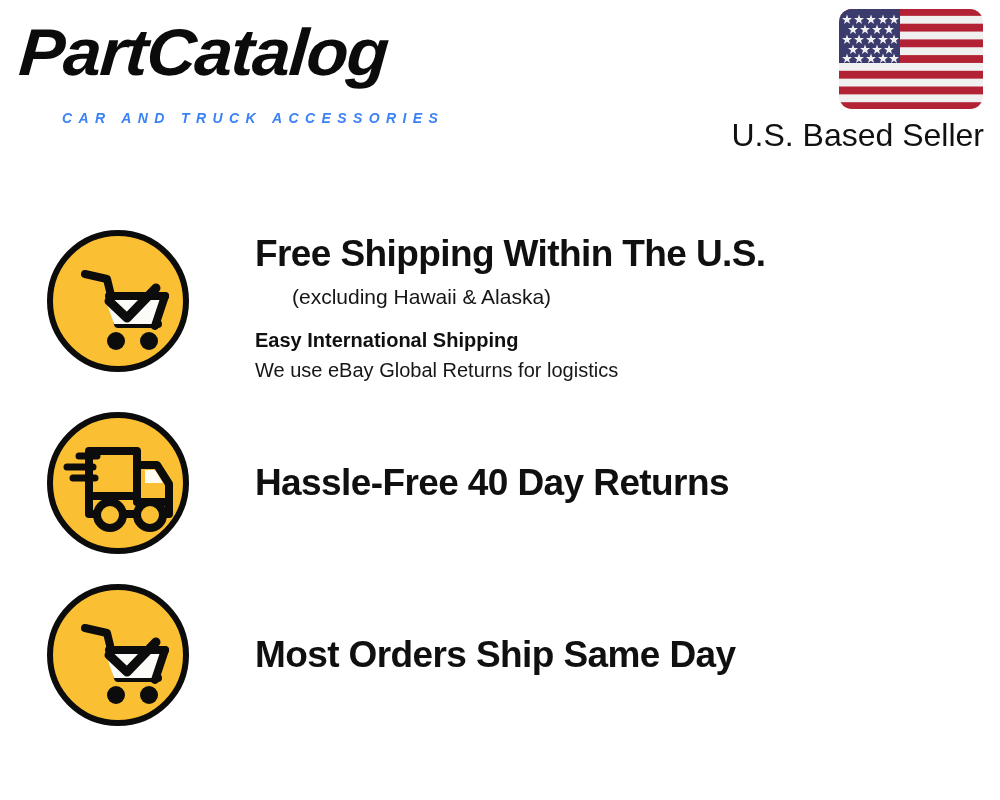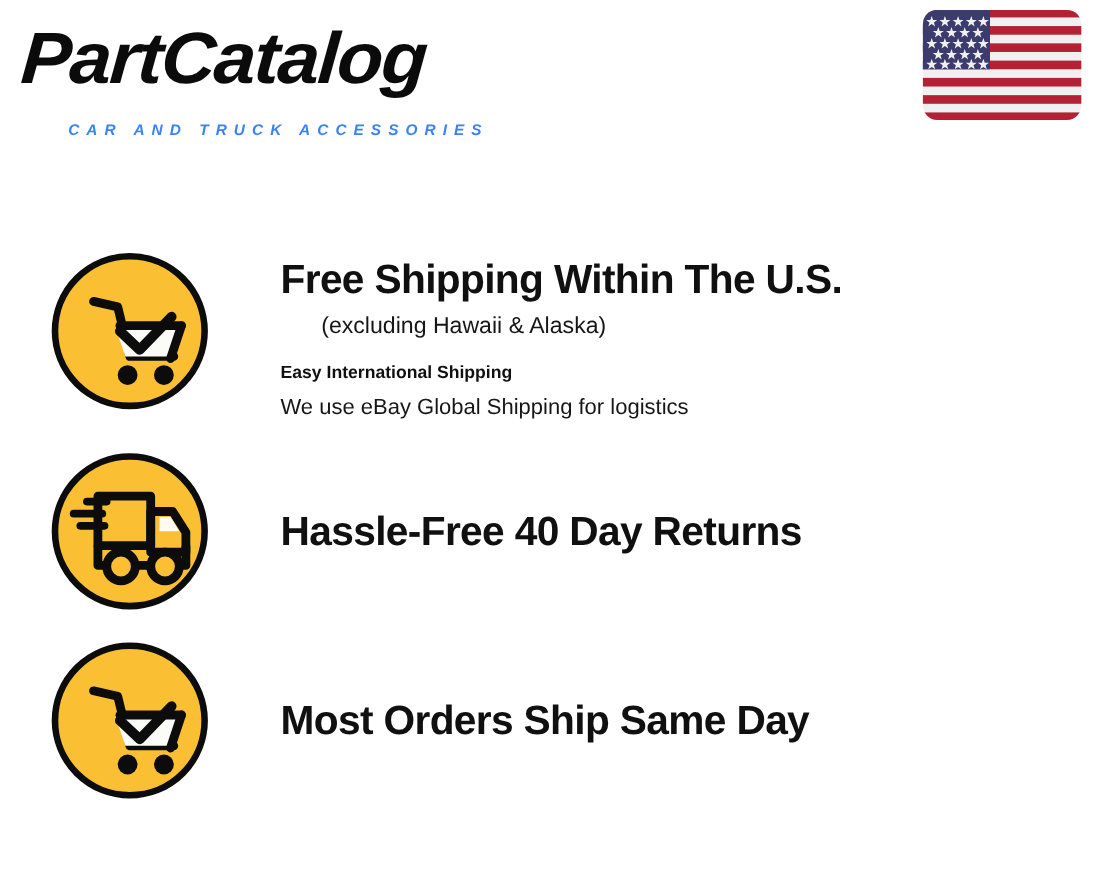--- a/index.html
+++ b/index.html
@@ -135,21 +135,21 @@
     line-height: 30px;
     color: #161616;
     margin-top: 6px;
     white-space: nowrap;
     margin-left: 37px;
   }
   .feature-subhead {
     display: block;
     font-family: "Liberation Sans", sans-serif;
     font-weight: 700;
-    font-size: 16px;
+    font-size: 20px;
     line-height: 28px;
     color: #101010;
     margin-top: 14px;
     white-space: nowrap;
   }
   .feature-note {
     display: block;
     font-family: "Liberation Sans", sans-serif;
     font-weight: 400;
     font-size: 20px;
@@ -219,20 +219,21 @@
 
             <polygon points="9,45.5 10.25,49.1 14,49.1 11,51.4 12.1,55 9,52.8 5.9,55 7,51.4 4,49.1 7.75,49.1"></polygon>
             <polygon points="21,45.5 22.25,49.1 26,49.1 23,51.4 24.1,55 21,52.8 17.9,55 19,51.4 16,49.1 19.75,49.1"></polygon>
             <polygon points="33,45.5 34.25,49.1 38,49.1 35,51.4 36.1,55 33,52.8 29.9,55 31,51.4 28,49.1 31.75,49.1"></polygon>
             <polygon points="45,45.5 46.25,49.1 50,49.1 47,51.4 48.1,55 45,52.8 41.9,55 43,51.4 40,49.1 43.75,49.1"></polygon>
             <polygon points="56,45.5 57.25,49.1 61,49.1 58,51.4 59.1,55 56,52.8 52.9,55 54,51.4 51,49.1 54.75,49.1"></polygon>
           </g>
         </g>
       </svg>
     </span>
+    <span class="seller-label">U.S. Based Seller</span>
   </div>
 
 </div>
 
 <div class="features">
 
   <div class="feature-row">
     <div class="feature-icon">
       <svg viewBox="0 0 146 146" xmlns="http://www.w3.org/2000/svg" aria-hidden="true">
         <circle cx="73" cy="73" r="68" fill="#FABF32" stroke="#0c0c0c" stroke-width="6"></circle>
@@ -242,21 +243,21 @@
         <path d="M120 68 L110 98" fill="none" stroke="#0c0c0c" stroke-width="8" stroke-linecap="round" stroke-linejoin="round"></path>
         <path d="M64 73 L82 90 L111 60" fill="none" stroke="#0c0c0c" stroke-width="9" stroke-linecap="round" stroke-linejoin="round"></path>
         <circle cx="71" cy="113" r="9" fill="#0c0c0c"></circle>
         <circle cx="104" cy="113" r="9" fill="#0c0c0c"></circle>
       </svg>
     </div>
     <div class="feature-text">
       <span class="feature-headline">Free Shipping Within The U.S.</span>
       <span class="feature-sub">(excluding Hawaii &amp; Alaska)</span>
       <span class="feature-subhead">Easy International Shipping</span>
-      <span class="feature-note">We use eBay Global Shipping for logistics</span>
+      <span class="feature-note">We use eBay Global Returns for logistics</span>
     </div>
   </div>
 
   <div class="feature-row single">
     <div class="feature-icon">
       <svg viewBox="0 0 146 146" xmlns="http://www.w3.org/2000/svg" aria-hidden="true">
         <circle cx="73" cy="73" r="68" fill="#FABF32" stroke="#0c0c0c" stroke-width="6"></circle>
 
         <path d="M22 57 L48 57" stroke="#0c0c0c" stroke-width="7" stroke-linecap="round"></path>
         <path d="M28 68 L50 68" stroke="#0c0c0c" stroke-width="7" stroke-linecap="round"></path>

